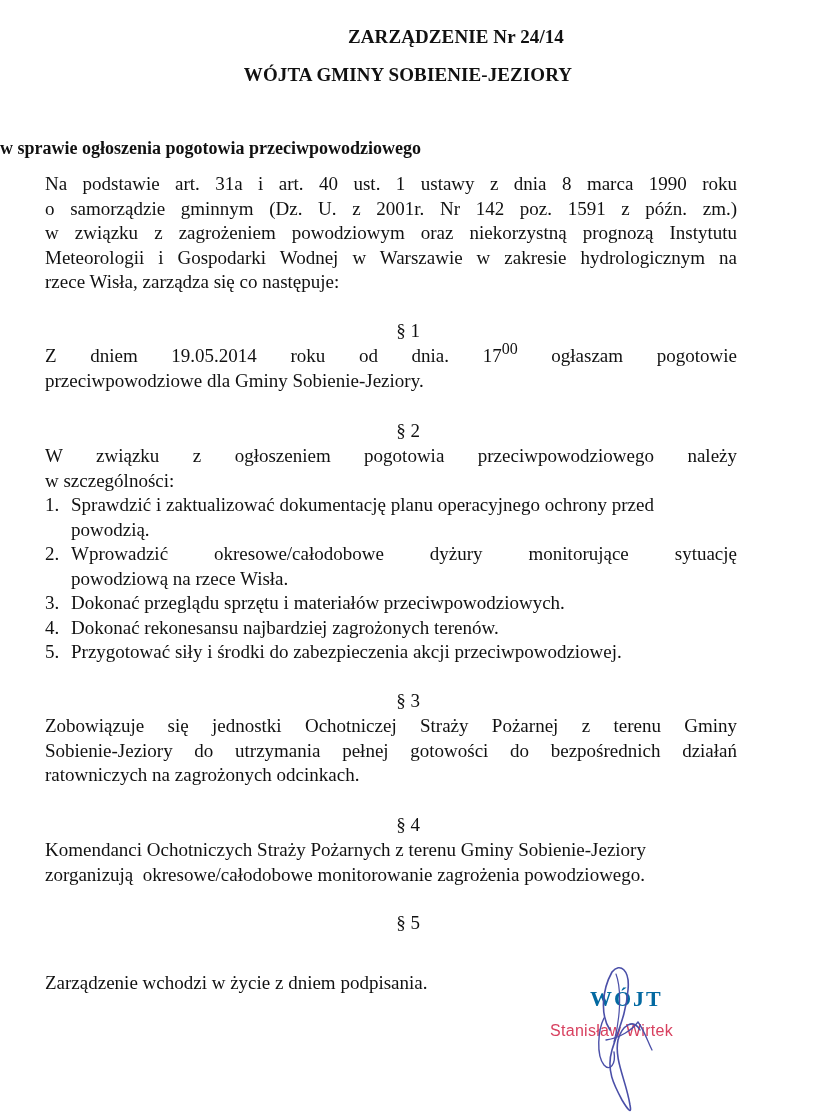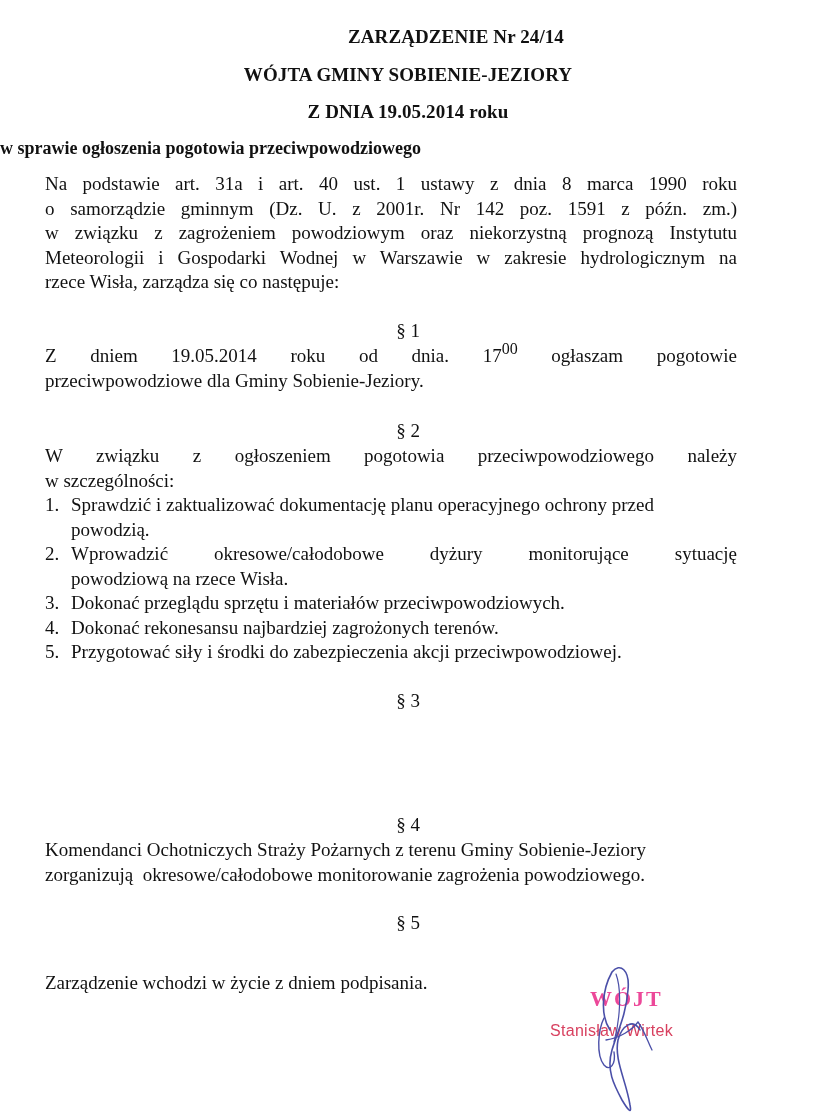--- a/index.html
+++ b/index.html
@@ -94,21 +94,21 @@
     top: 960px;
     width: 200px;
     height: 160px;
   }
   .stamp .wojt {
     position: absolute;
     left: 50px;
     top: 26px;
     font-family: "Liberation Serif", serif;
     font-weight: bold;
-    color: #ec4899;
+    color: #0369a1;
     font-size: 22px;
     letter-spacing: 2px;
   }
   .stamp .name {
     position: absolute;
     left: 10px;
     top: 62px;
     font-family: "Liberation Sans", sans-serif;
     color: #d8405f;
     font-size: 16px;
@@ -119,21 +119,20 @@
     left: 0; top: 0;
   }
 </style>
 </head>
 <body>
 
 <div class="page">
 
   <div class="title" style="top:26px;padding-left:48px;">ZARZĄDZENIE Nr 24/14</div>
   <div class="title" style="top:64px;">WÓJTA GMINY SOBIENIE-JEZIORY</div>
-  <div class="title" style="top:101px;">Z DNIA 19.05.2014 roku</div>
   <div class="subject" style="top:138px;">w sprawie ogłoszenia pogotowia przeciwpowodziowego</div>
 
   <div class="para" style="top:172px;">
     <span class="jline">Na podstawie art. 31a i art. 40 ust. 1 ustawy z dnia 8 marca 1990 roku</span>
     <span class="jline">o samorządzie gminnym (Dz. U. z 2001r. Nr 142 poz. 1591 z późn. zm.)</span>
     <span class="jline">w związku z zagrożeniem powodziowym oraz niekorzystną prognozą Instytutu</span>
     <span class="jline">Meteorologii i Gospodarki Wodnej w Warszawie w zakresie hydrologicznym na</span>
     <span class="nline">rzece Wisła, zarządza się co następuje:</span>
   </div>
 
@@ -177,20 +176,25 @@
       <span class="num">4.</span>
       <span class="nline">Dokonać rekonesansu najbardziej zagrożonych terenów.</span>
     </div>
     <div class="li">
       <span class="num">5.</span>
       <span class="nline">Przygotować siły i środki do zabezpieczenia akcji przeciwpowodziowej.</span>
     </div>
   </div>
 
   <div class="sect" style="top:690px;">§ 3</div>
+  <div class="para" style="top:714px;">
+    <span class="jline">Zobowiązuje się jednostki Ochotniczej Straży Pożarnej z terenu Gminy</span>
+    <span class="jline">Sobienie-Jeziory do utrzymania pełnej gotowości do bezpośrednich działań</span>
+    <span class="nline">ratowniczych na zagrożonych odcinkach.</span>
+  </div>
 
   <div class="sect" style="top:814px;">§ 4</div>
   <div class="para" style="top:838px;font-family:Liberation Serif, serif;">
     <span class="nline">Komendanci Ochotniczych Straży Pożarnych z terenu Gminy Sobienie-Jeziory</span>
     <span class="nline" style="white-space:pre;">zorganizują  okresowe/całodobowe monitorowanie zagrożenia powodziowego.</span>
   </div>
 
   <div class="sect" style="top:912px;">§ 5</div>
   <div class="para" style="top:936px;margin-top:35px;">
     <span class="nline">Zarządzenie wchodzi w życie z dniem podpisania.</span>

